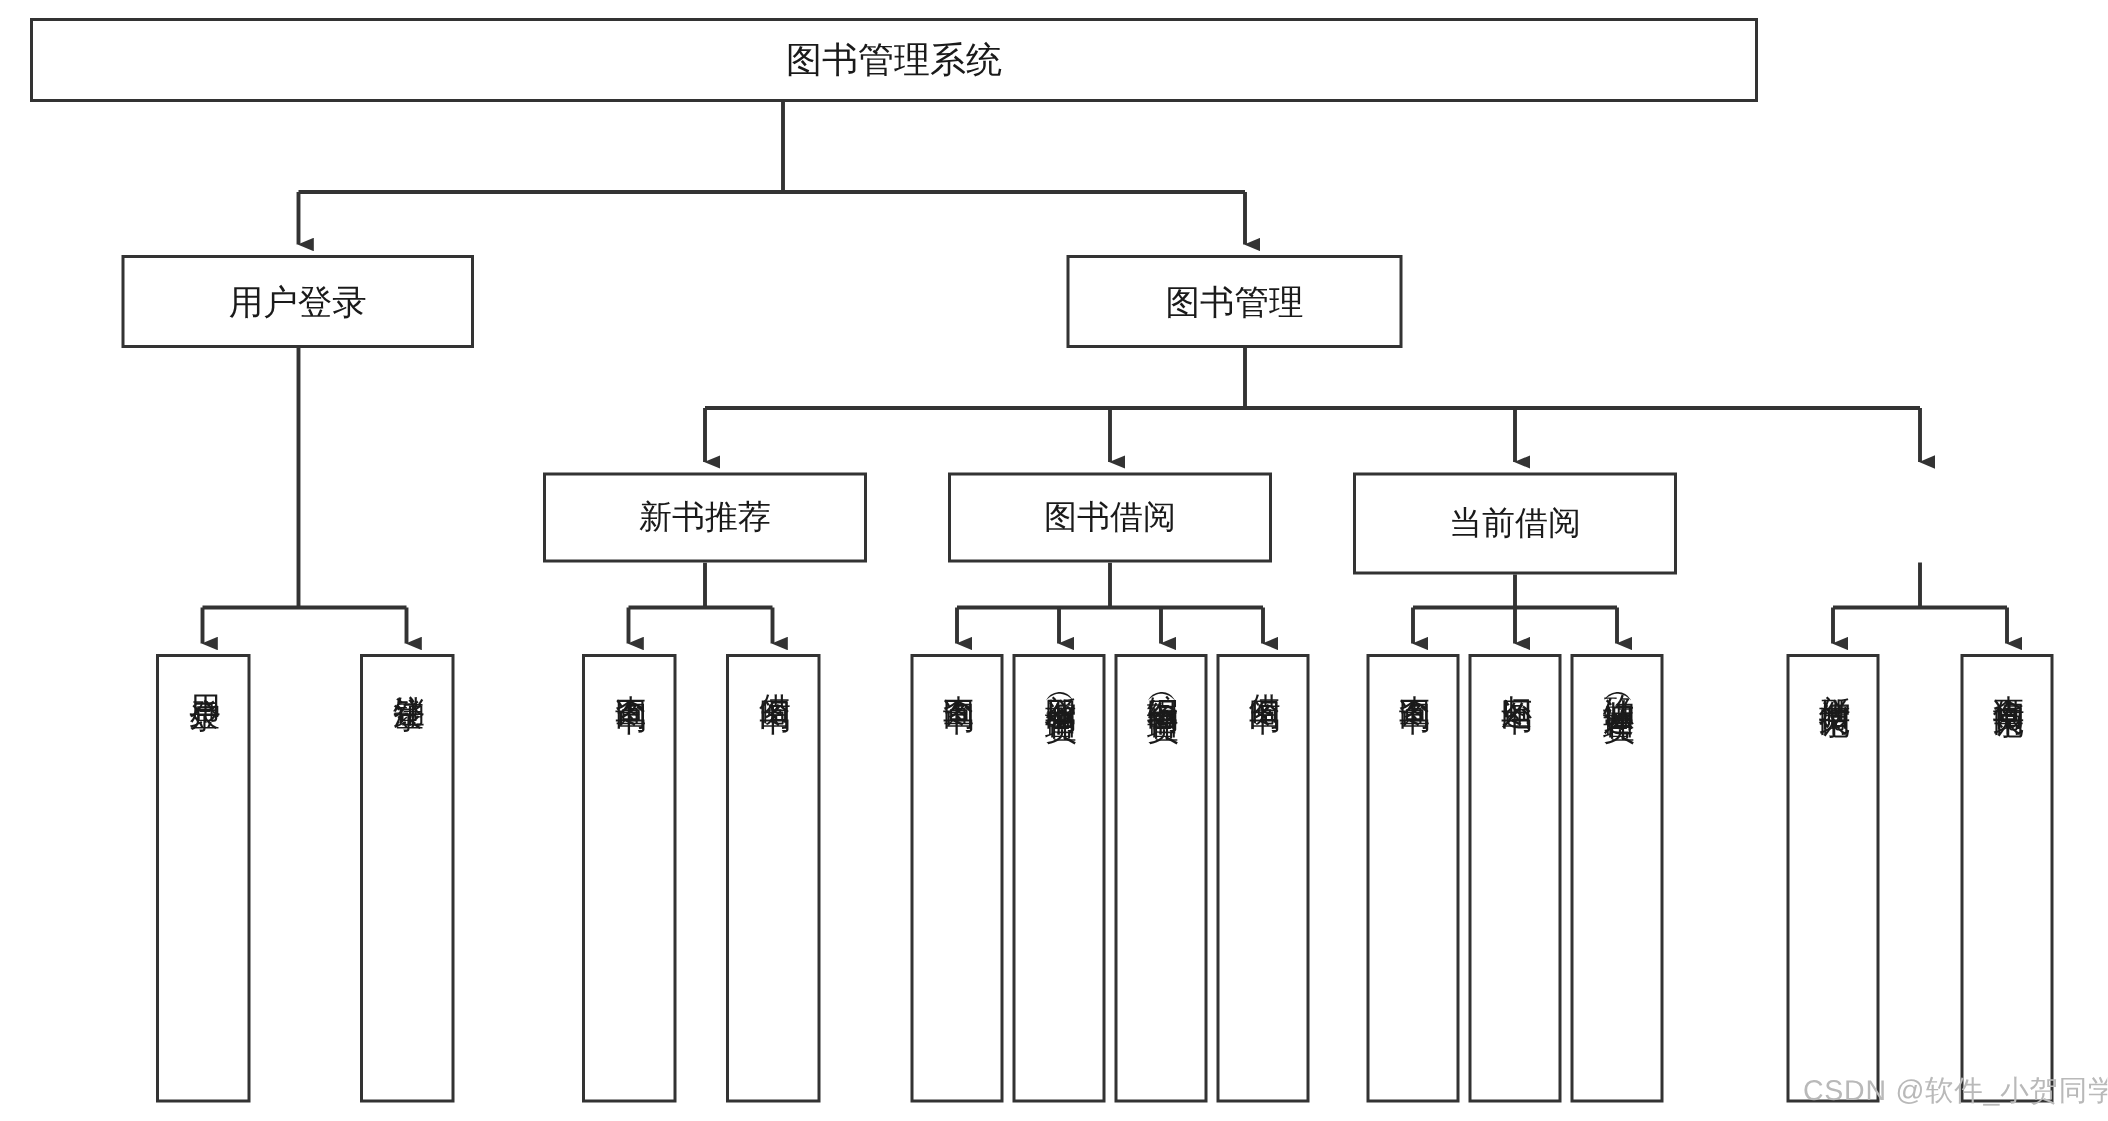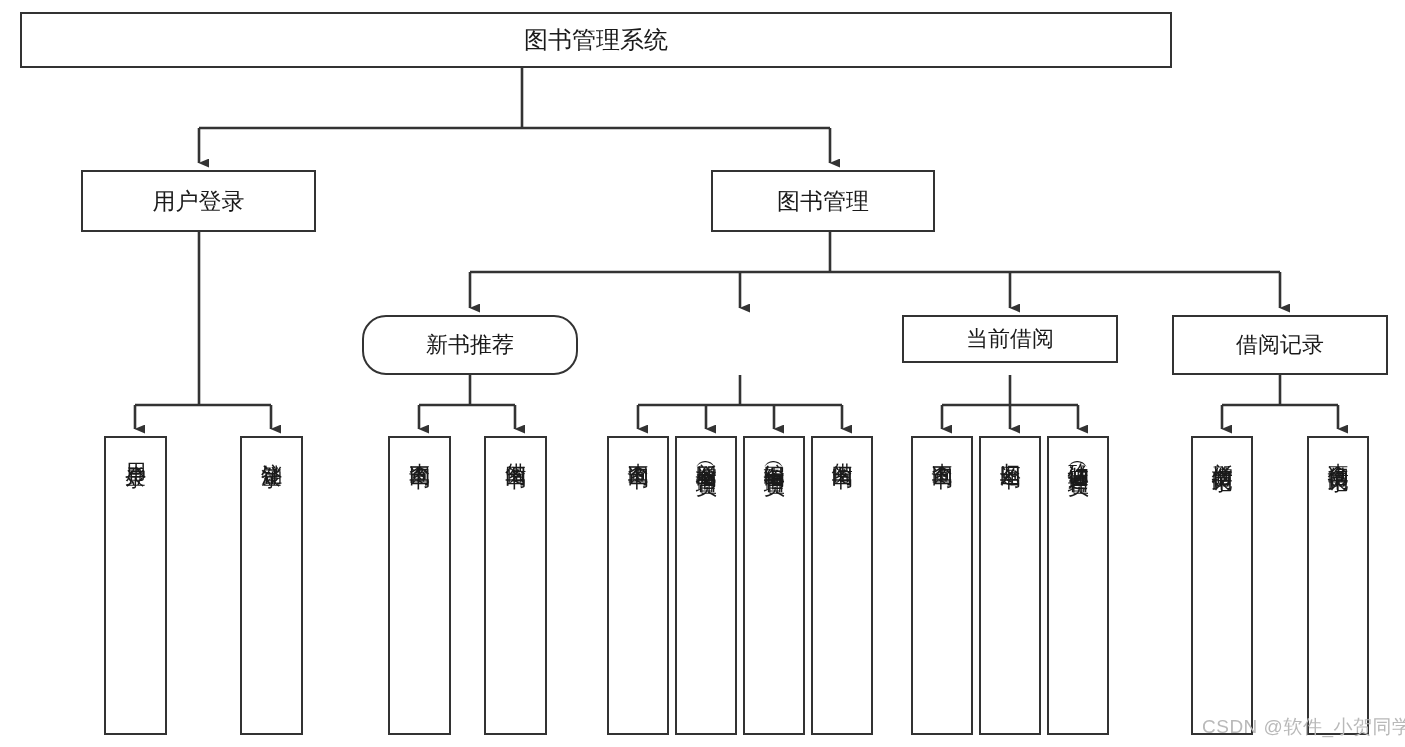--- a/index.html
+++ b/index.html
@@ -129,28 +129,28 @@
     <span>图书管理系统</span>
   </div>
 
   <div class="node lvl2" style="left:81px; top:170px; width:235px; height:62px;">
     <span>用户登录</span>
   </div>
   <div class="node lvl2" style="left:711px; top:170px; width:224px; height:62px;">
     <span>图书管理</span>
   </div>
 
-  <div class="node lvl3" style="left:362px; top:315px; width:216px; height:60px;border-radius:24px;">
+  <div class="node lvl3" style="left:362px; top:315px; width:216px; height:60px;">
     <span>新书推荐</span>
   </div>
-  <div class="node lvl3" style="left:902px; top:315px; width:216px; height:48px;">
+  <div class="node lvl3" style="left:632px; top:315px; width:216px; height:60px;">
+    <span>图书借阅</span>
+  </div>
+  <div class="node lvl3" style="left:902px; top:315px; width:216px; height:68px;">
     <span>当前借阅</span>
-  </div>
-  <div class="node lvl3" style="left:1172px; top:315px; width:216px; height:60px;">
-    <span>借阅记录</span>
   </div>
 
   <div class="node leaf" style="left:104px; top:436px; width:63px; height:299px;">
     <span class="vlabel">用户登录</span>
   </div>
   <div class="node leaf" style="left:240px; top:436px; width:63px; height:299px;">
     <span class="vlabel">注销登录</span>
   </div>
 
   <div class="node leaf" style="left:388px; top:436px; width:63px; height:299px;">

